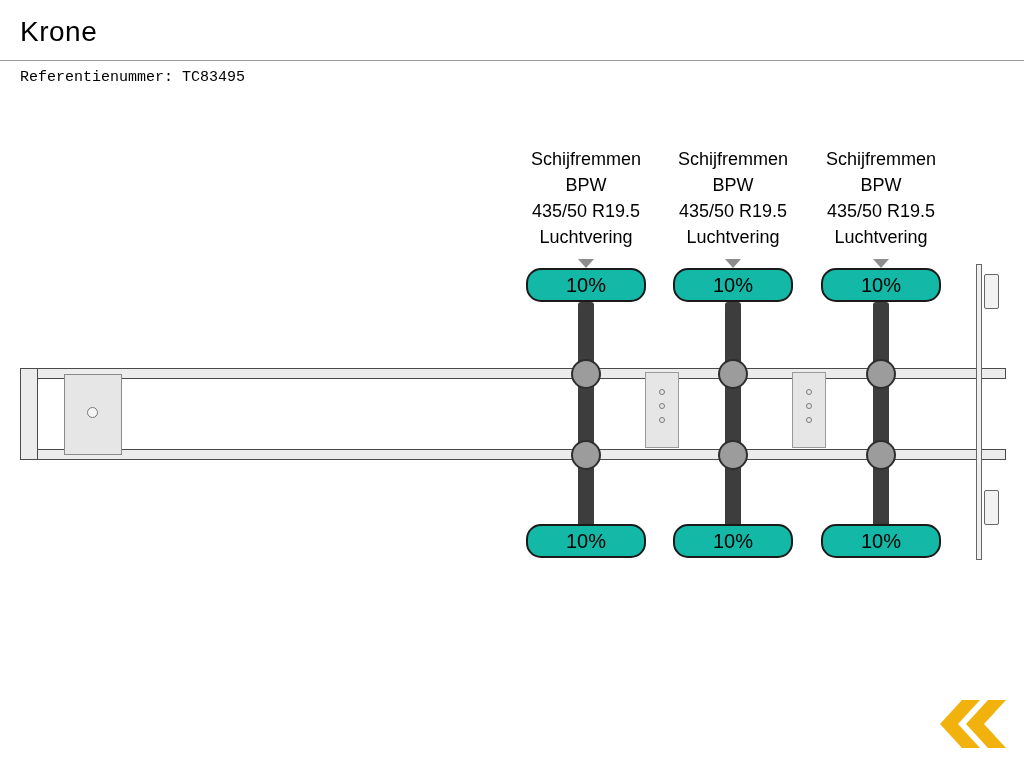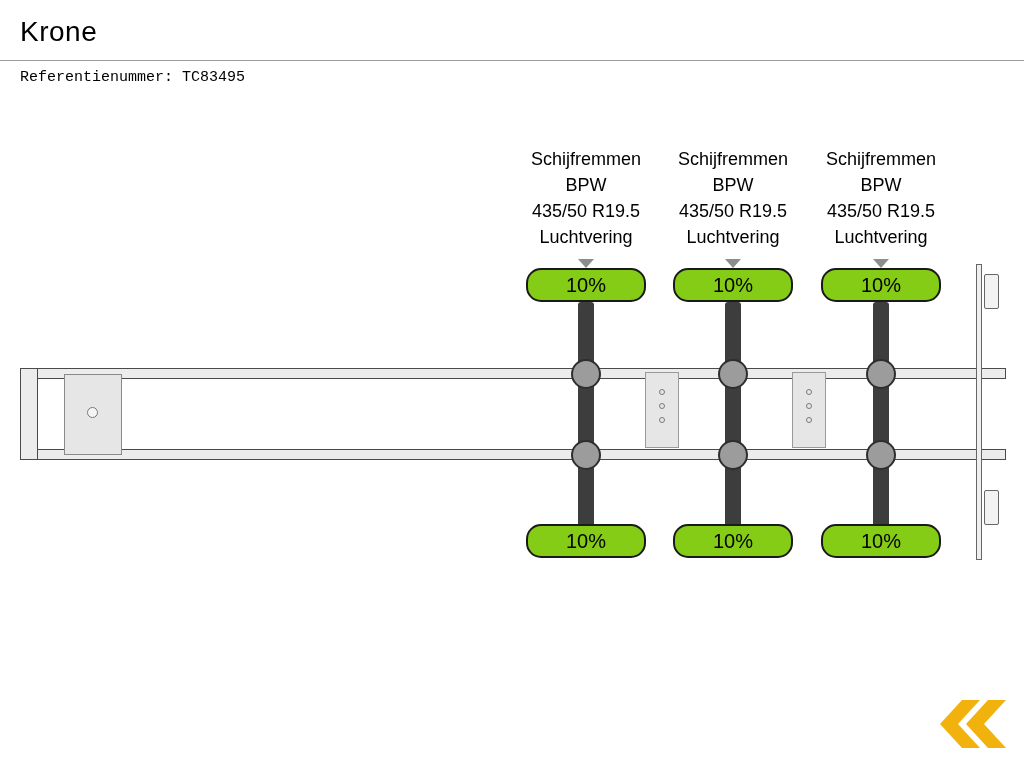--- a/index.html
+++ b/index.html
@@ -30,21 +30,21 @@
 
   .bracket { position:absolute; top:372px; width:34px; height:76px; background:#e6e6e6; border:1px solid #9a9a9a; z-index:2; }
   .bracket i { display:block; width:6px; height:6px; border:1px solid #7a7a7a; border-radius:50%; margin:8px auto 0; }
   .bracket i:first-child { margin-top:16px; }
 
   .axle-bar { position:absolute; top:302px; width:16px; height:228px; background:#3d3d3d; border-radius:3px; z-index:3; }
   .wheel { position:absolute; width:30px; height:30px; background:#9c9c9c; border:2px solid #2e2e2e; border-radius:50%; z-index:4; }
 
   .wear-badge {
     position:absolute; width:120px; height:34px; z-index:5;
-    background:#84cc16; border:2px solid #1a1a1a; border-radius:15px;
+    background:#14b8a6; border:2px solid #1a1a1a; border-radius:15px;
     display:flex; align-items:center; justify-content:center;
     font-size:20px; cursor:pointer;
   }
 
   .rear-strip { position:absolute; left:976px; top:264px; width:6px; height:296px; background:#efefef; border:1px solid #666; z-index:3; }
   .rear-light { position:absolute; left:984px; width:15px; height:35px; background:#f2f2f2; border:1px solid #666; border-radius:2px; z-index:3; }
 
   .logo { position:absolute; left:938px; top:700px; width:70px; height:48px; }
 </style>
 </head>

